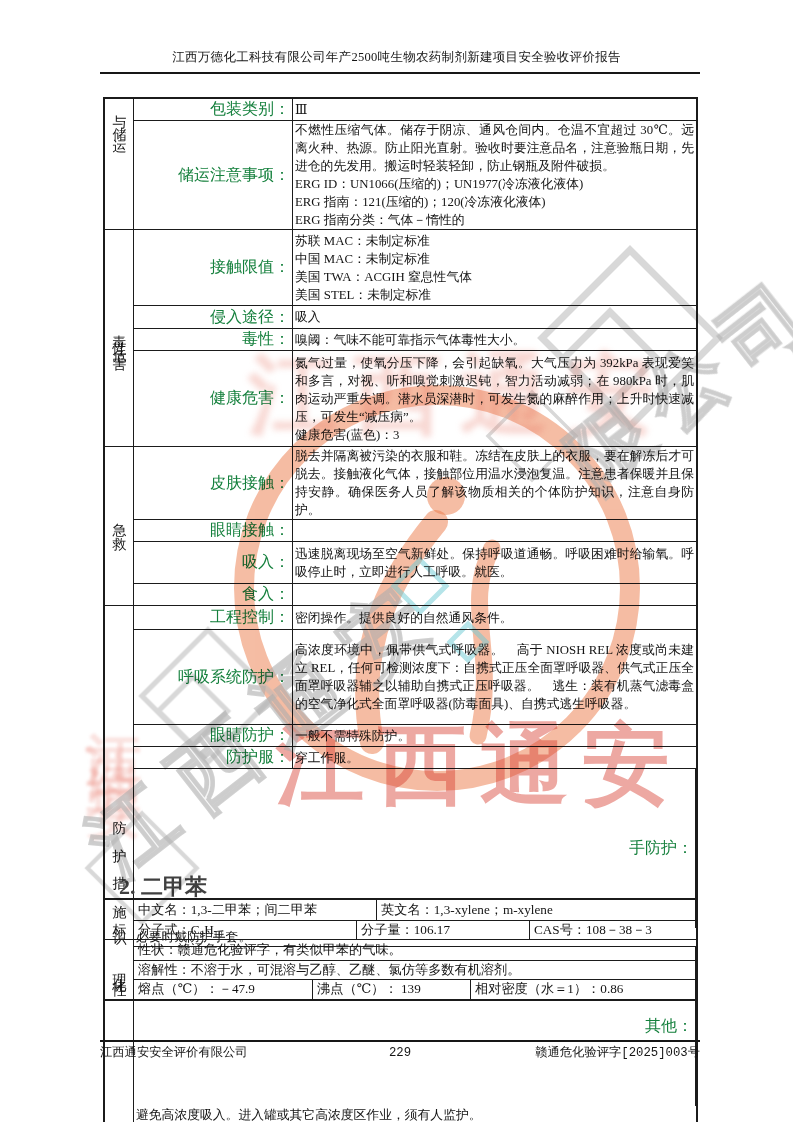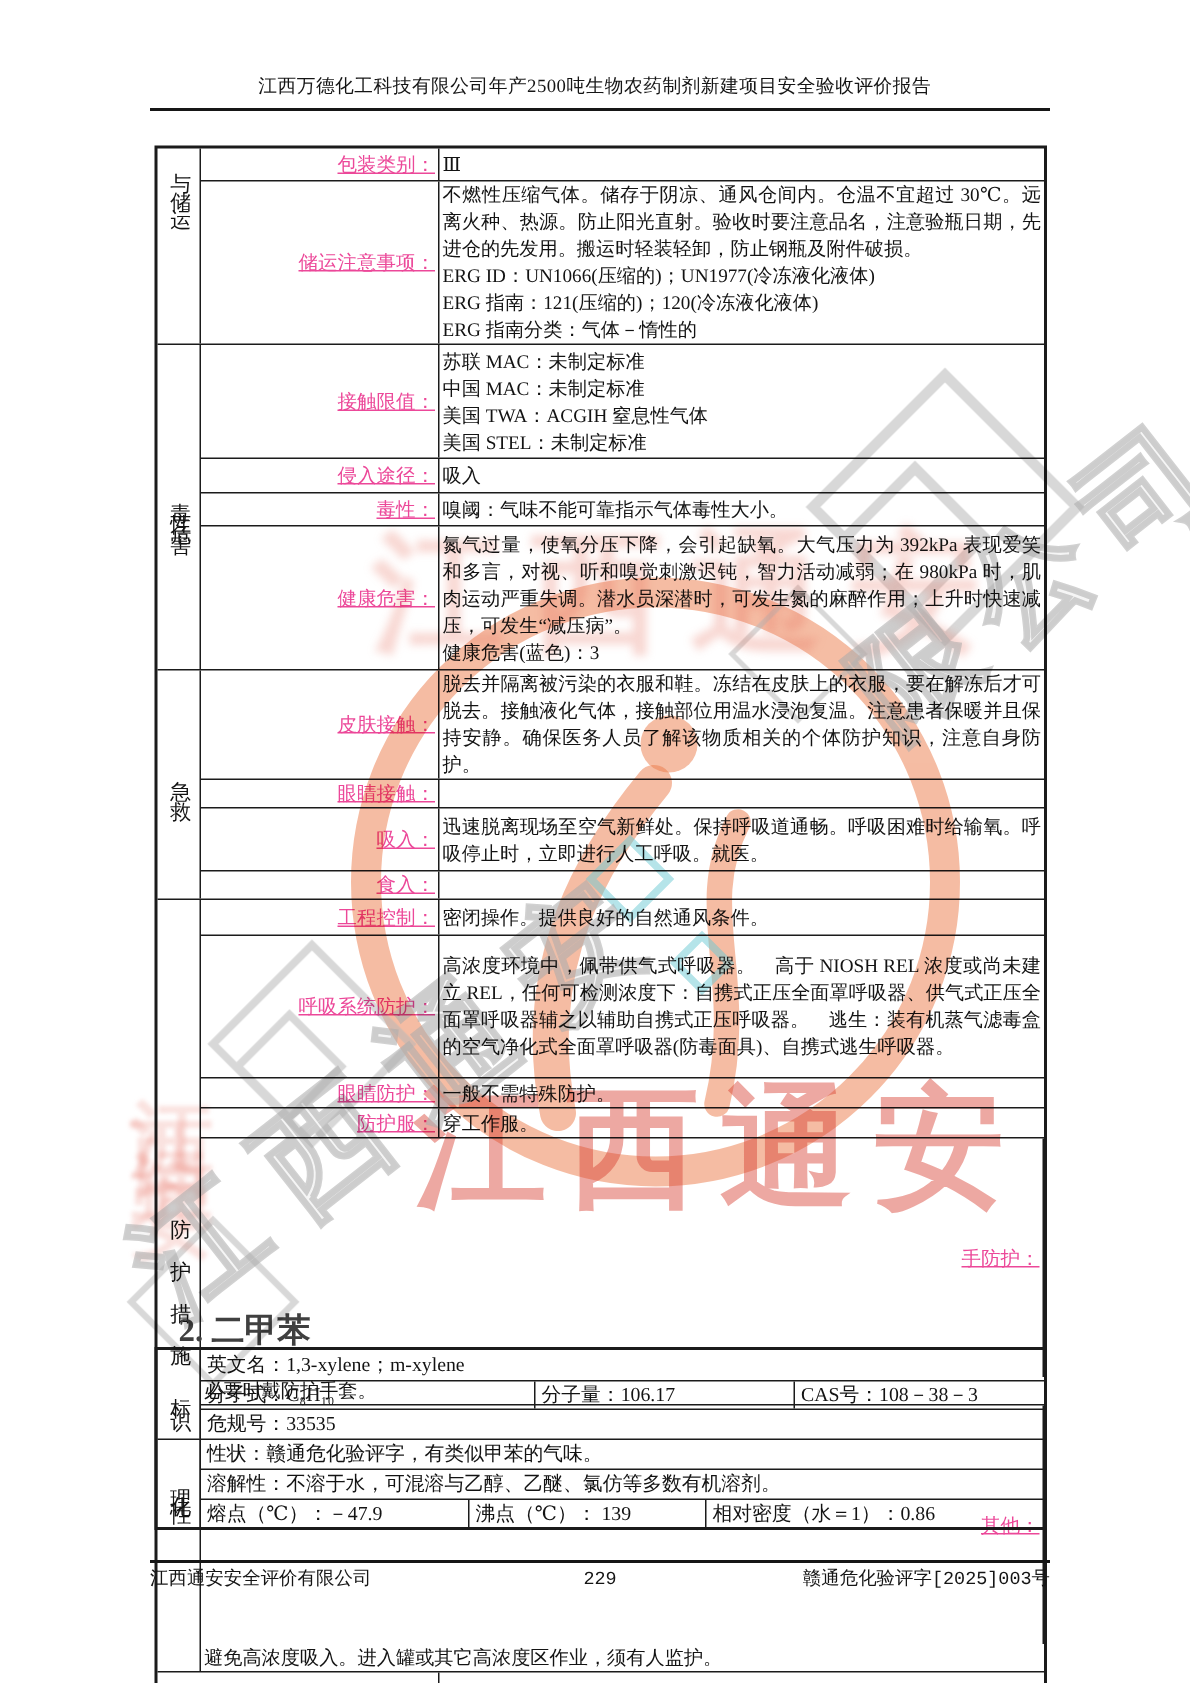--- a/index.html
+++ b/index.html
@@ -31,21 +31,21 @@
   .ls12 span{letter-spacing:12px;}
   .ls7  span{letter-spacing:7px;}
   .ls14 span{letter-spacing:14px;}
   .ls28 span{letter-spacing:28px;}
   .ls8  span{letter-spacing:8px;}
   .ls5  span{letter-spacing:5px;}
   .secrows{flex:1;display:flex;flex-direction:column;min-width:0;}
   .row{display:flex;border-top:1px solid #1b1b1b;box-sizing:border-box;align-items:stretch;}
   .secrows .row:first-child{border-top:none;}
   .lab{flex:0 0 159px;border-right:1px solid #1b1b1b;display:flex;align-items:center;justify-content:flex-end;
-       padding-right:2px;font-size:13px;box-sizing:border-box;color:#ec4899;text-decoration:underline;}
+       padding-right:2px;font-size:16px;box-sizing:border-box;color:#15803d;}
   .cnt{flex:1;min-width:0;padding:0 2px 0 2px;font-size:12.8px;line-height:18px;
        display:flex;flex-direction:column;justify-content:center;text-align:justify;color:#131313;}
   .cnt div{min-height:0;}
 
   
   .t1{left:103px;top:97px;width:595px;}
   .spill-label{flex:0 0 188px;border-right:1px solid #1b1b1b;display:flex;align-items:center;justify-content:center;
        font-size:13px;box-sizing:border-box;}
 
   
@@ -239,29 +239,27 @@
 <div class="abs heading2">2. 二甲苯</div>
 
 <div class="abs dtable t2">
 
   <div class="sec">
     <div class="cat ls8">
       <span>标识</span>
     </div>
     <div class="secrows">
       <div class="row">
+        <div class="cell" style="flex:0 0 242px;">中文名：1,3-二甲苯；间二甲苯</div>
         <div class="cell grow">英文名：1,3-xylene；m-xylene</div>
       </div>
       <div class="row">
         <div class="cell" style="flex:0 0 222px;">分子式：C₈H₁₀</div>
         <div class="cell" style="flex:0 0 173px;">分子量：106.17</div>
         <div class="cell grow">CAS号：108－38－3</div>
-      </div>
-      <div class="row">
-        <div class="cell grow">危规号：33535</div>
       </div>
     </div>
   </div>
 
   <div class="sec">
     <div class="cat ls5">
       <span>理化性</span>
     </div>
     <div class="secrows">
       <div class="row">

